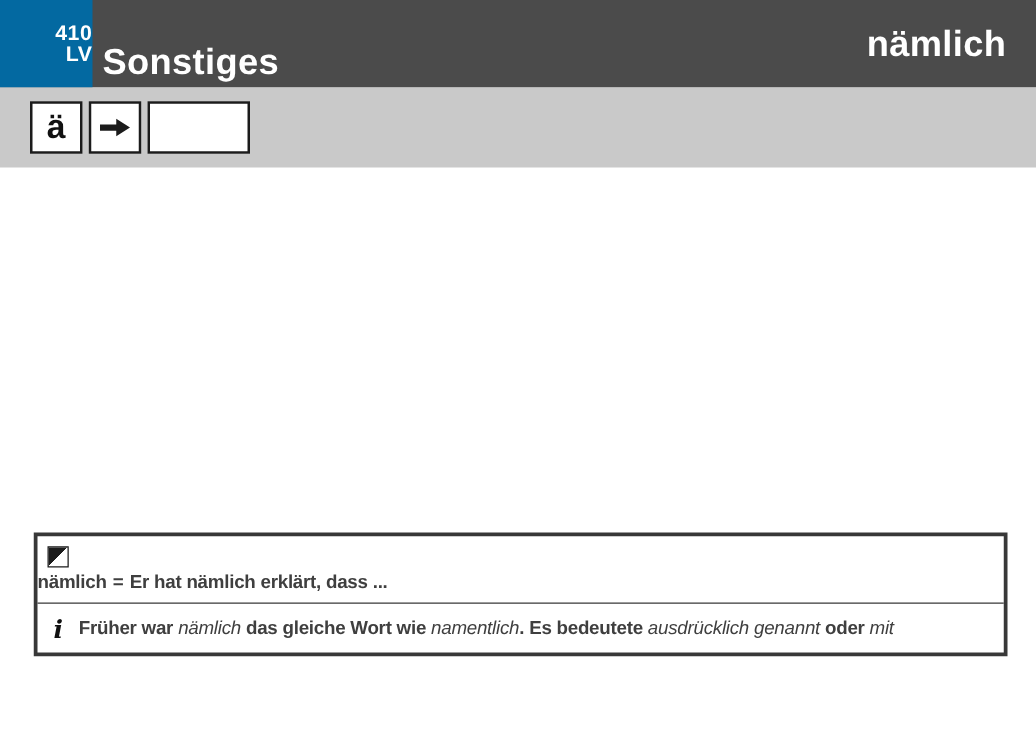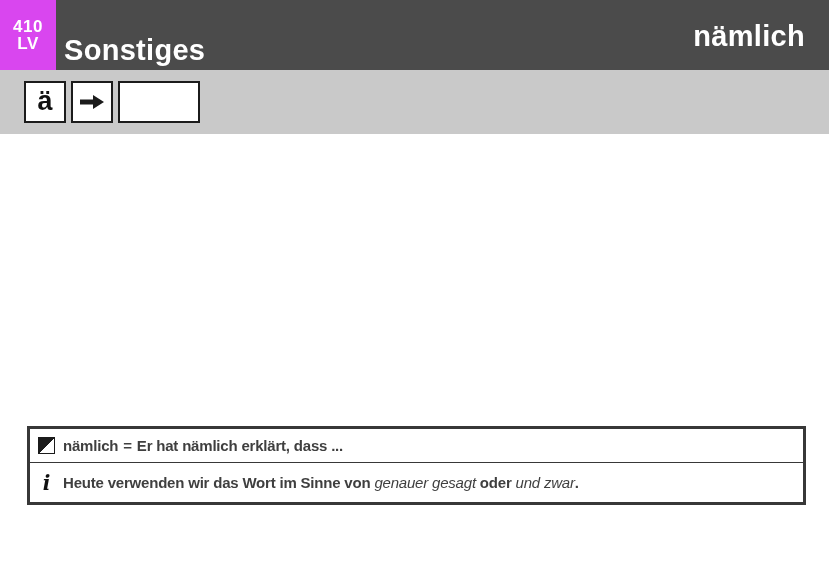--- a/index.html
+++ b/index.html
@@ -6,22 +6,22 @@
   body{
     width:829px;height:588px;position:relative;overflow:hidden;
     font-family:"Liberation Sans",sans-serif;
   }
   
   .header{
     position:absolute;left:0;top:0;width:829px;height:70px;
     background:#4b4b4b;display:flex;align-items:center;
   }
   .lesson-box{
-    width:56px;height:70px;background:#d946ef;flex:0 0 auto;
-    display:flex;flex-direction:column;justify-content:center;align-items:center;
+    width:74px;height:70px;background:#0369a1;flex:0 0 auto;
+    display:flex;flex-direction:column;justify-content:center;align-items:flex-end;
     color:#fff;font-weight:bold;font-size:17px;line-height:17px;
     letter-spacing:0.5px;
   }
   .header-title{
     color:#fff;font-weight:bold;font-size:29px;margin-left:8px;
     letter-spacing:0.3px;padding-top:3px;margin-top:27px;
   }
   .header-keyword{
     color:#fff;font-weight:bold;font-size:29px;margin-left:auto;
     padding-right:24px;letter-spacing:0.3px;padding-top:3px;
@@ -40,21 +40,21 @@
   .tool-box.wide{width:78px;margin-left:5px;}
   .umlaut-glyph{font-size:27px;font-weight:bold;color:#111;padding-bottom:2px;}
   .arrow-icon svg{display:block;}
   
   .info-box{
     position:absolute;left:27px;top:426px;width:773px;
     border:3px solid #383838;background:#fff;
     color:#3f3f3f;font-weight:bold;font-size:15px;letter-spacing:-0.2px;
   }
   .section{display:flex;}
-  .section.examples{padding:5px 8px 5px 0;border-bottom:1px solid #383838;}
+  .section.examples{padding:5px 8px 5px 0;border-bottom:1px solid #383838;flex-direction:column;}
   .section.note{padding:7px 8px 7px 0;}
   .icon-col{width:33px;flex:0 0 auto;display:flex;justify-content:center;}
   .text-col{flex:1 1 auto;min-width:0;}
   .ex-line{line-height:23px;white-space:nowrap;}
   .note-line{line-height:25px;white-space:nowrap;}
   .eq{margin:0 5px;}
   .diag-icon{
     width:15px;height:15px;margin-top:3px;
     border:1px solid #1b1b1b;
     background:linear-gradient(135deg,#1b1b1b 0 50%,#fff 50% 100%);
@@ -100,17 +100,17 @@
         <span>nämlich</span><span class="eq">=</span><span>Er hat nämlich erklärt, dass ...</span>
       </div>
     </div>
   </div>
 
   <div class="section note">
     <div class="icon-col">
       <div class="info-i">i</div>
     </div>
     <div class="text-col">
-      <div class="note-line"><span>Heute verwenden wir das Wort im Sinne von </span><span class="it">genauer gesagt</span><span> oder </span><span class="it">und zwar</span><span>.</span></div>
+      <div class="note-line"><span>Früher war </span><span class="it">nämlich</span><span> das gleiche Wort wie </span><span class="it">namentlich</span><span>. Es bedeutete </span><span class="it">ausdrücklich genannt</span><span> oder </span><span class="it">mit</span></div>
     </div>
   </div>
 
 </div>
 
 </body></html>

